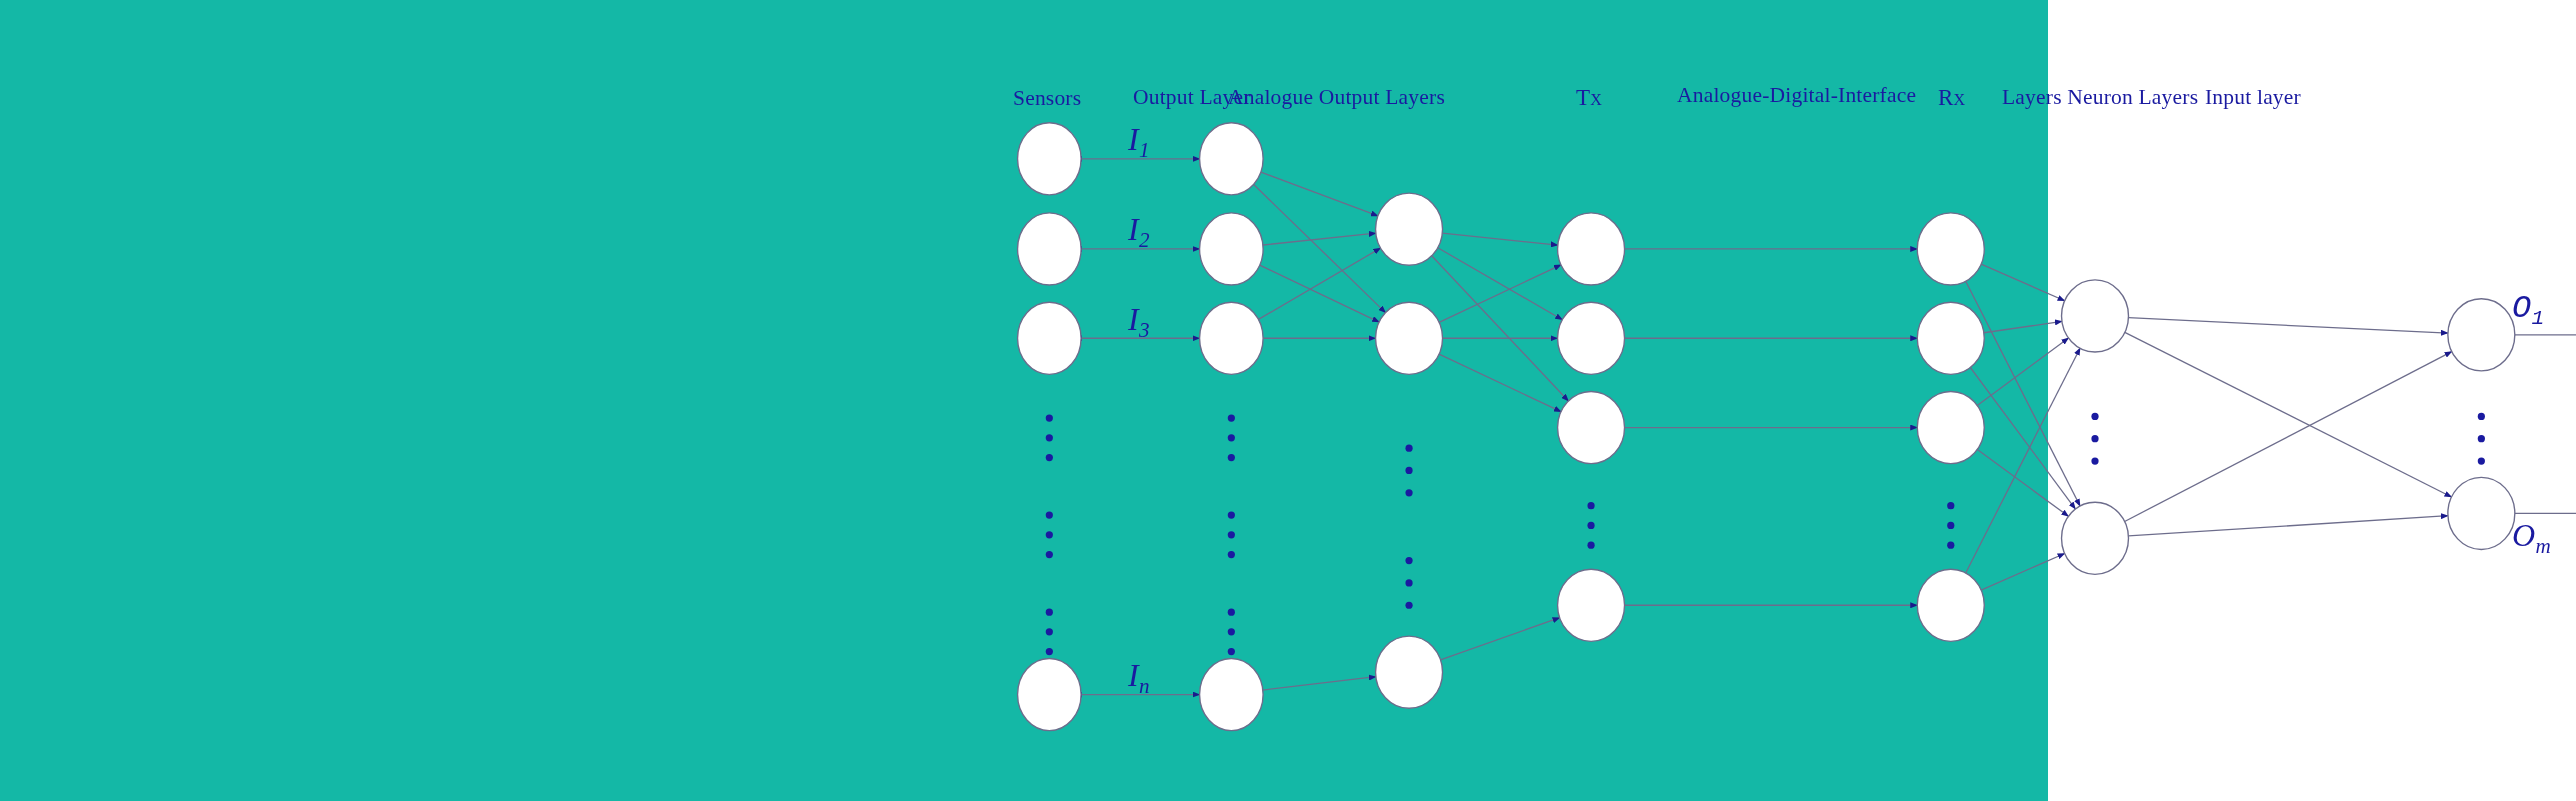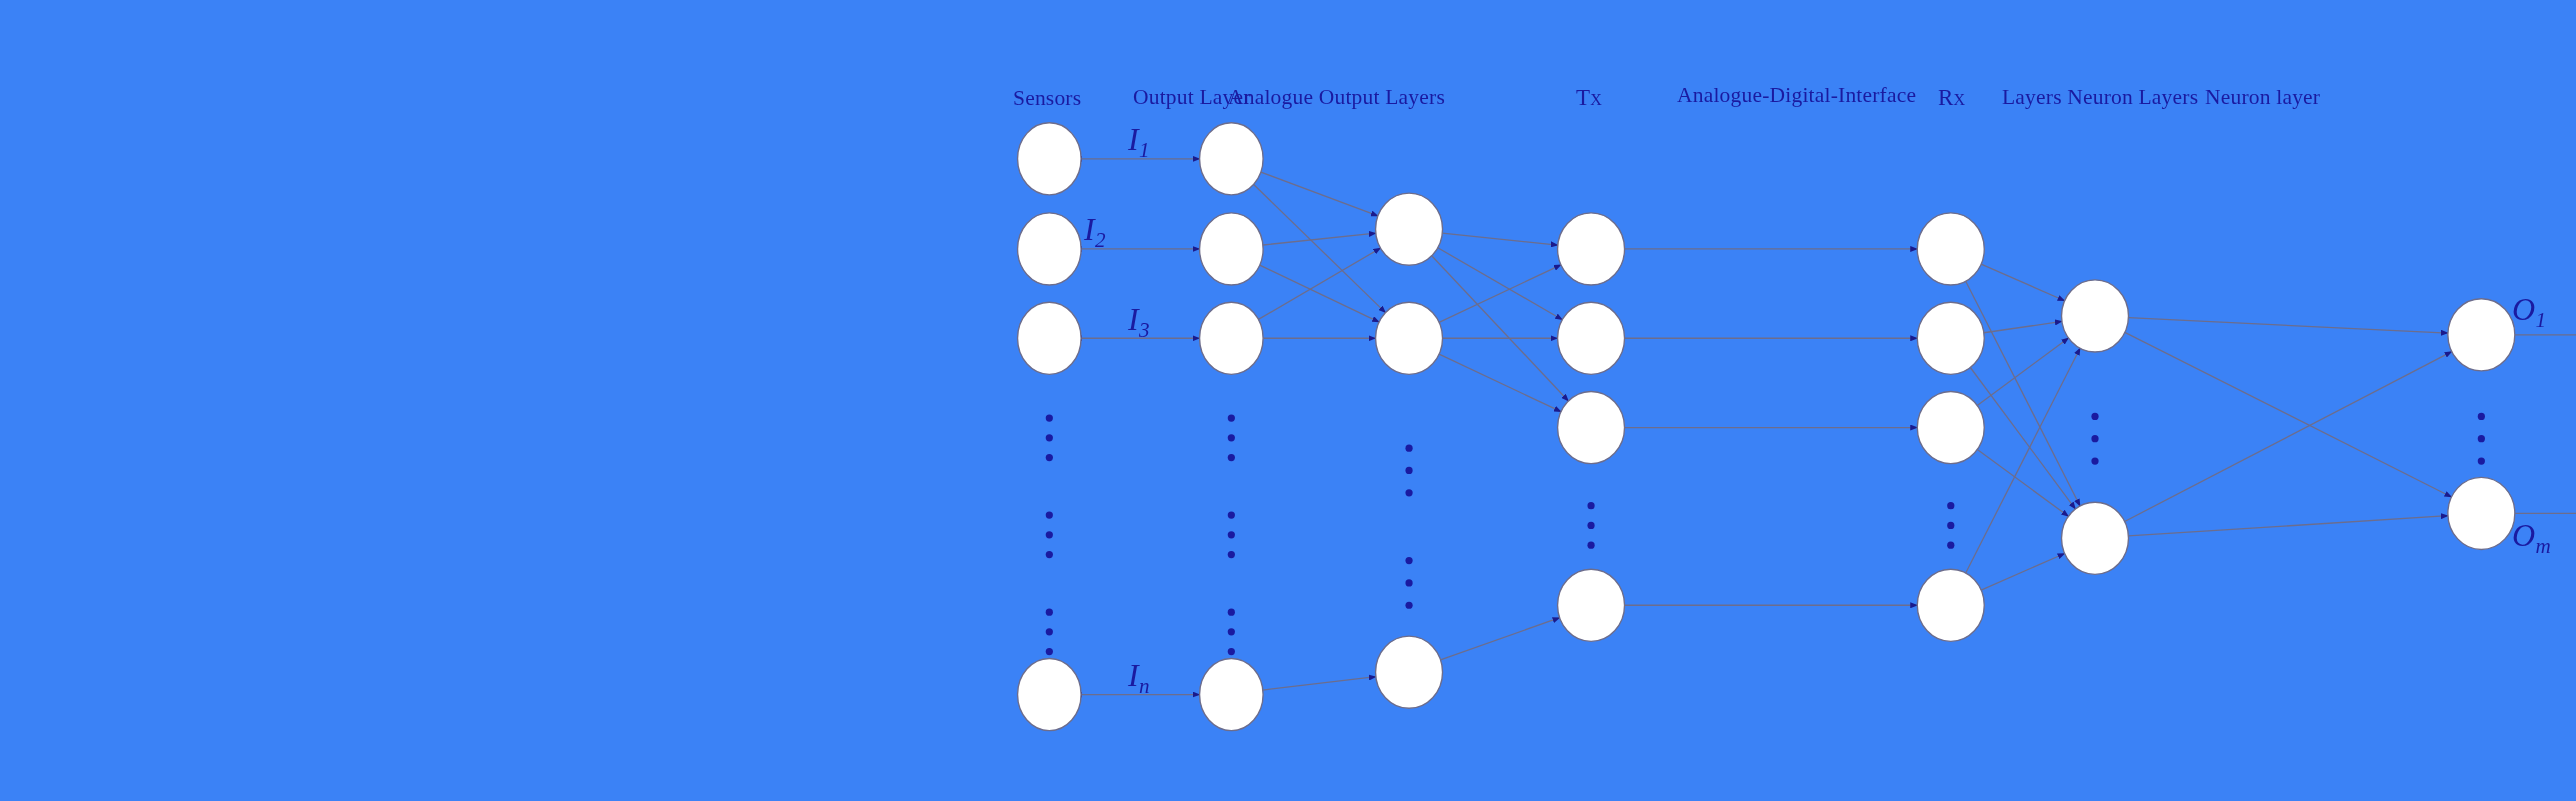--- a/index.html
+++ b/index.html
@@ -9,23 +9,23 @@
     background: #ffffff;
   }
   body {
     width: 2576px;
     height: 801px;
     font-family: "Liberation Serif", "DejaVu Serif", serif;
     overflow: hidden;
   }
   #diagram-root {
     position: relative;
-    width: 2576px;
+    width: 2048px;
     height: 801px;
-    background: #3b82f6;
+    background: #14b8a6;
   }
   svg#net-svg {
     position: absolute;
     left: 0;
     top: 0;
     width: 2576px;
     height: 801px;
     display: block;
   }
   .col-label {
@@ -189,25 +189,25 @@
   </svg>
 
   <div id="column-labels">
       <div class="col-label" style="left: 1013px; top: 88px;">Sensors</div>
       <div class="col-label" style="left: 1133px; top: 87px;">Output Layer</div>
       <div class="col-label" style="left: 1228px; top: 87px;">Analogue Output Layers</div>
       <div class="col-label smallcaps" style="left: 1564px; top: 86px;">Tx</div>
       <div class="col-label" style="left: 1677px; top: 85px;">Analogue-Digital-Interface</div>
       <div class="col-label smallcaps" style="left: 1926px; top: 86px;">Rx</div>
       <div class="col-label" style="left: 2002px; top: 87px;">Layers Neuron Layers</div>
-      <div class="col-label" style="left: 2205px; top: 87px;">Neuron layer</div>
+      <div class="col-label" style="left: 2205px; top: 87px;">Input layer</div>
     </div>
   <div id="signal-labels">
       <div class="math-label" style="left: 1128px; top: 123px;"><span>I</span><span class="sub">1</span></div>
-      <div class="math-label" style="left: 1084px; top: 213px; font-family: Liberation Serif, serif;"><span>I</span><span class="sub">2</span></div>
+      <div class="math-label" style="left: 1128px; top: 213px; font-family: Liberation Serif, serif;"><span>I</span><span class="sub">2</span></div>
       <div class="math-label" style="left: 1128px; top: 303px;"><span>I</span><span class="sub">3</span></div>
       <div class="math-label" style="left: 1128px; top: 659px;"><span>I</span><span class="sub">n</span></div>
-      <div class="math-label" style="left: 2512px; top: 293px;"><span>O</span><span class="sub">1</span></div>
+      <div class="math-label" style="left: 2512px; top: 293px; font-family: Liberation Mono, monospace;"><span>O</span><span class="sub">1</span></div>
       <div class="math-label" style="left: 2512px; top: 483px; margin-top: 36px;"><span>O</span><span class="sub">m</span></div>
     </div>
 
 </div>
 
 
 </body></html>

